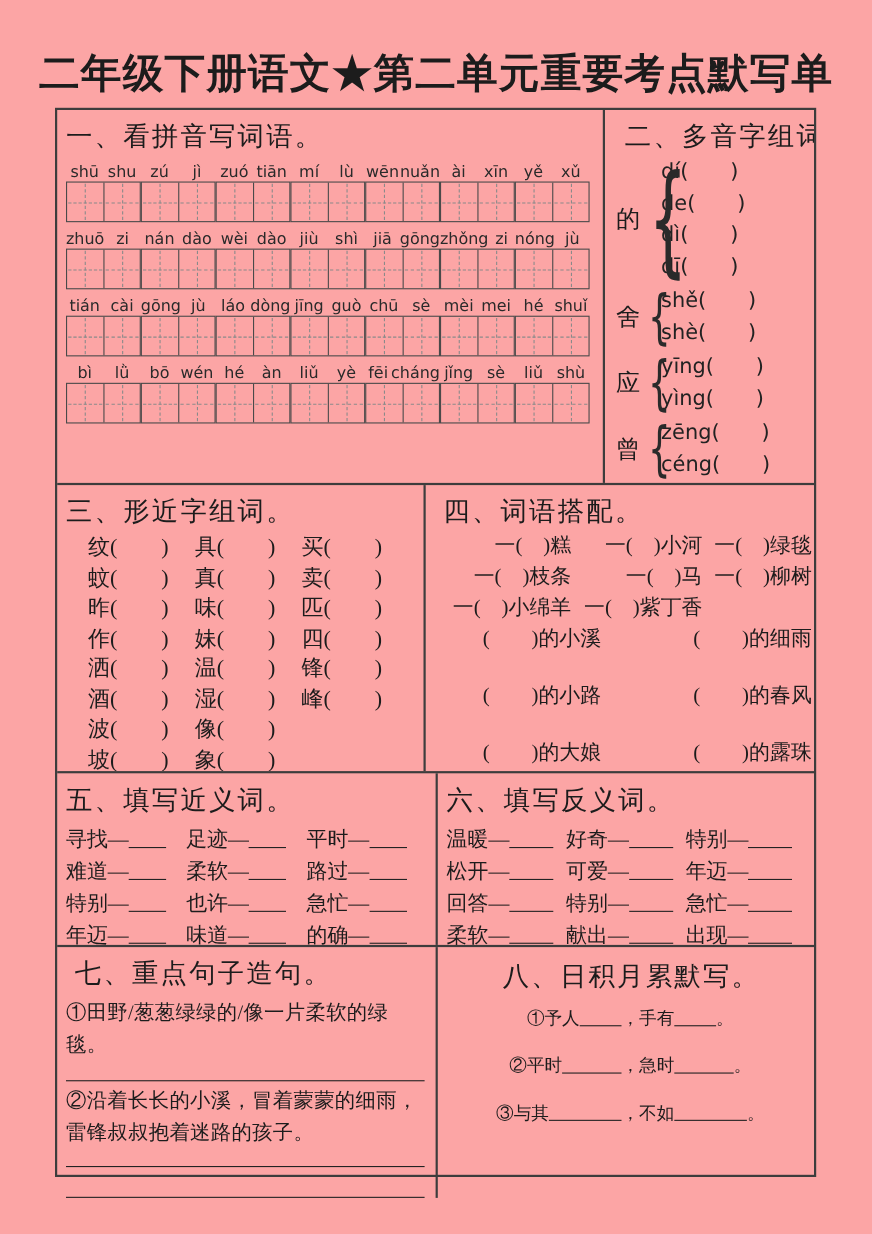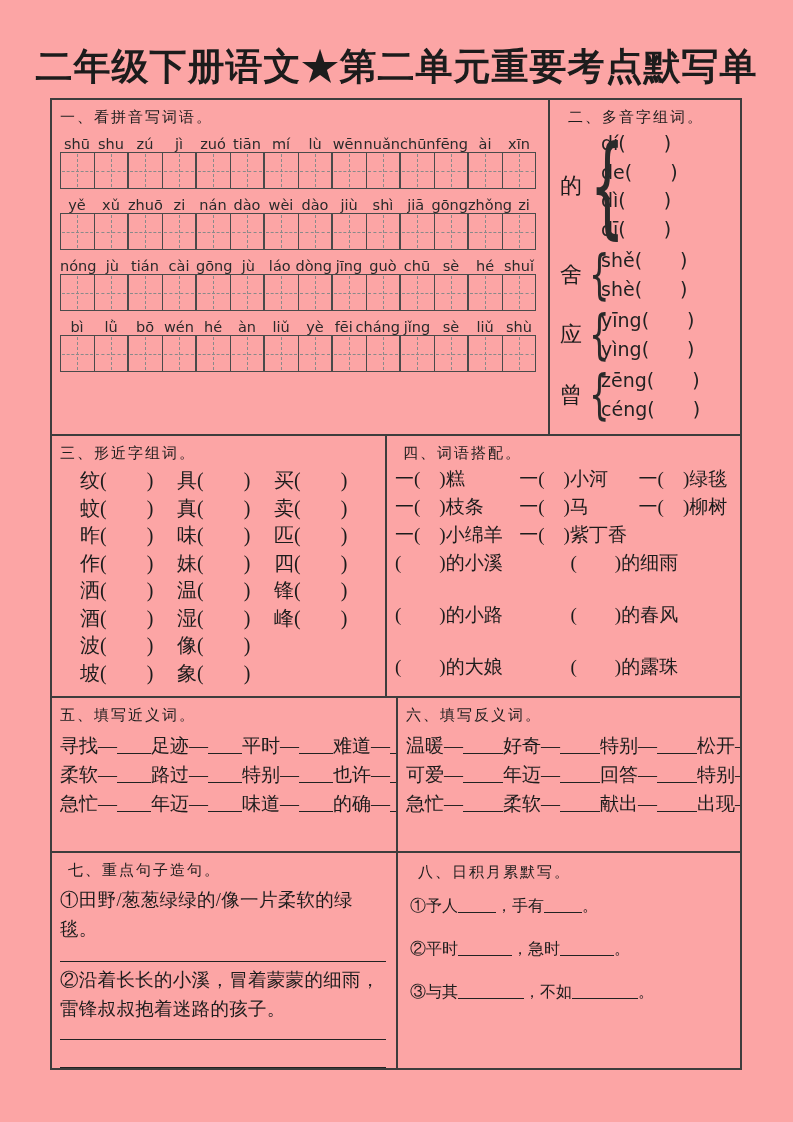--- a/index.html
+++ b/index.html
@@ -12,21 +12,21 @@
   .row{display:flex;box-sizing:border-box;}
   .rowA{height:341px;}
   .rowB{height:262px;border-top:2px solid #3d3d3d;}
   .rowC{height:158px;border-top:2px solid #3d3d3d;}
   .rowD{flex:1;border-top:2px solid #3d3d3d;}
   section{box-sizing:border-box;overflow:hidden;}
   .colR{flex:1;border-left:2px solid #3d3d3d;}
   .secA1{width:496px;}
   .secB1{width:333px;}
   .secC1,.secD1{width:344px;}
-  .heading{font-size:15px;letter-spacing:2px;padding:8px 6px 2px 8px;white-space:nowrap;}
+  .heading{font-size:24px;letter-spacing:2px;padding:8px 6px 2px 8px;white-space:nowrap;}
   
   .s1grid{display:flex;flex-wrap:wrap;justify-content:flex-start;padding:2px 12px 0 8px;}
   .unit{width:68px;margin-bottom:3px;}
   .pin{display:flex;height:21px;align-items:flex-end;justify-content:space-between;
        font-family:"DejaVu Sans",sans-serif;font-size:14.5px;color:#2a2a2a;}
   .pin span{flex:1;text-align:center;white-space:nowrap;}
   .tzg{width:68px;height:37px;box-sizing:border-box;border:1.6px solid #4a4a4a;display:flex;}
   .tzg .cell{flex:1;position:relative;}
   .tzg .cell + .cell{border-left:1.6px solid #4a4a4a;}
   .tzg .cell::before{content:'';position:absolute;left:50%;top:1px;bottom:1px;border-left:1px dashed #8a8a8a;}
@@ -42,35 +42,35 @@
   .rline{font-family:"DejaVu Sans",sans-serif;font-size:19px;line-height:28.5px;white-space:nowrap;color:#222;}
   
   .s3grid{display:grid;grid-template-columns:repeat(3,1fr);padding:2px 14px 0 28px;font-size:20px;}
   .item3{line-height:27.5px;white-space:nowrap;}
   .item3 .w:empty + .p{visibility:hidden;}
   
   .secB2{padding:0 2px 0 8px;}
   .s4grid{display:grid;font-size:19px;}
   .g3{grid-template-columns:1.25fr 1.2fr 1fr;}
   .g2{grid-template-columns:0.95fr 1.05fr;gap:24px;}
-  .item4{line-height:28px;white-space:nowrap;}
+  .item4{line-height:28px;white-space:nowrap;text-align:right;}
   
-  .wgrid{display:grid;grid-template-columns:repeat(4,1fr);padding:4px 8px 0 8px;font-size:19px;}
+  .wgrid{display:grid;grid-template-columns:repeat(3,1fr);padding:4px 8px 0 8px;font-size:19px;}
   .witem{line-height:29px;white-space:nowrap;}
   .blank{display:inline-block;border-bottom:1.6px solid #222;height:13px;vertical-align:-2px;}
   .b34{width:34px;}.b40{width:40px;}
   
   .secD1{padding:0 10px 0 8px;}
   .sent{margin:4px 0 0 0;font-size:18.5px;line-height:29px;letter-spacing:.3px;}
   .ruled{border-bottom:1.6px solid #222;}
   .r1{margin-top:17px;}
   .r2{margin-top:15px;}
   .r3{margin-top:27px;}
   
-  .secD2{padding:2px 4px 0 12px;}
+  .secD2{padding:2px 4px 0 12px;text-align:center;}
   .dline{font-size:16px;line-height:43px;white-space:nowrap;}
   .b38{width:38px;}.b54{width:54px;}.b66{width:66px;}
 </style>
 </head>
 <body>
 
 <div class="page">
   <h1 class="title">二年级下册语文★第二单元重要考点默写单</h1>
 
   <div class="sheet">
@@ -128,30 +128,20 @@
               <div class="pin">
                 <span>wēn</span>
                 <span>nuǎn</span>
               </div>
               <div class="tzg">
                 <div class="cell"></div>
                 <div class="cell"></div>
               </div>
             </div>
 
-            <div class="unit">
-              <div class="pin">
-                <span>chūn</span>
-                <span>fēng</span>
-              </div>
-              <div class="tzg">
-                <div class="cell"></div>
-                <div class="cell"></div>
-              </div>
-            </div>
 
             <div class="unit">
               <div class="pin">
                 <span>ài</span>
                 <span>xīn</span>
               </div>
               <div class="tzg">
                 <div class="cell"></div>
                 <div class="cell"></div>
               </div>
@@ -294,20 +284,30 @@
               <div class="pin">
                 <span>chū</span>
                 <span>sè</span>
               </div>
               <div class="tzg">
                 <div class="cell"></div>
                 <div class="cell"></div>
               </div>
             </div>
 
+            <div class="unit">
+              <div class="pin">
+                <span>mèi</span>
+                <span>mei</span>
+              </div>
+              <div class="tzg">
+                <div class="cell"></div>
+                <div class="cell"></div>
+              </div>
+            </div>
 
             <div class="unit">
               <div class="pin">
                 <span>hé</span>
                 <span>shuǐ</span>
               </div>
               <div class="tzg">
                 <div class="cell"></div>
                 <div class="cell"></div>
               </div>

